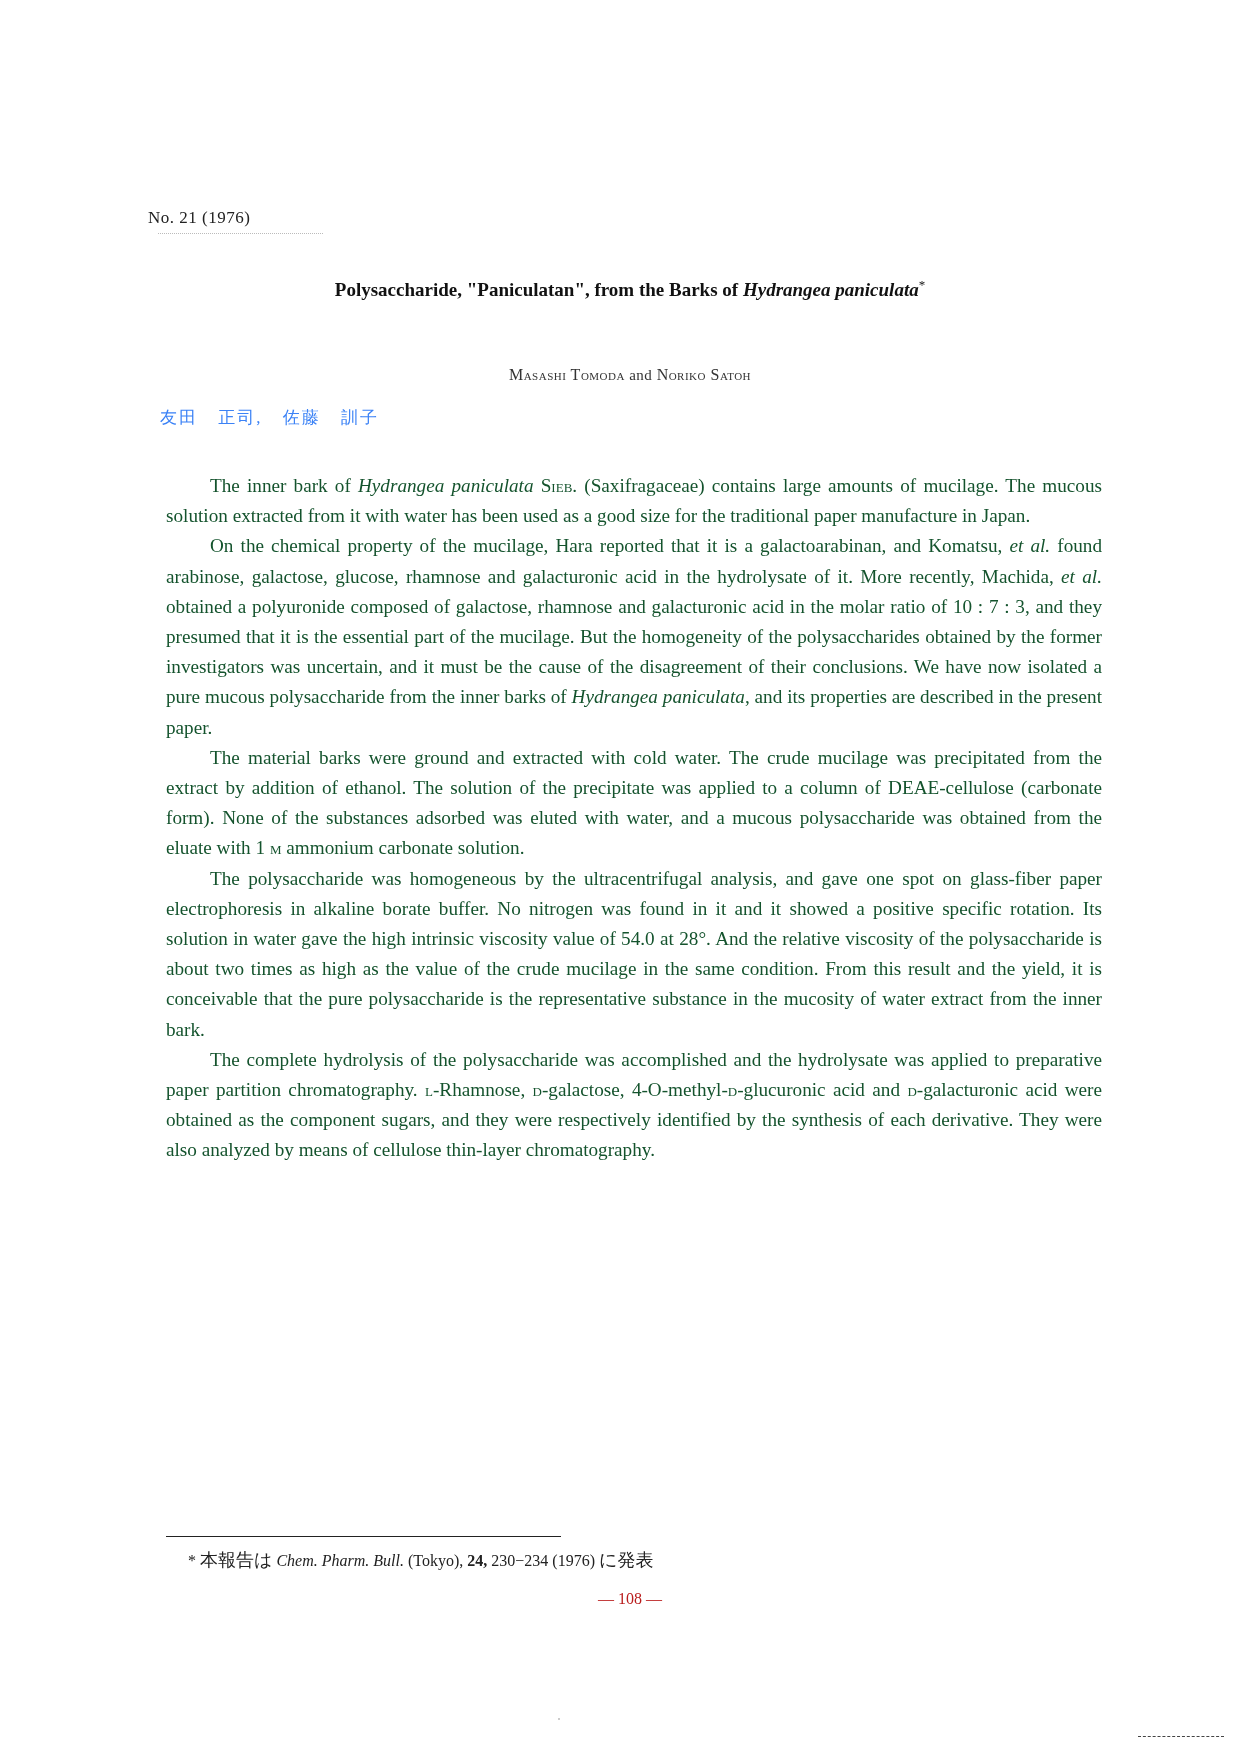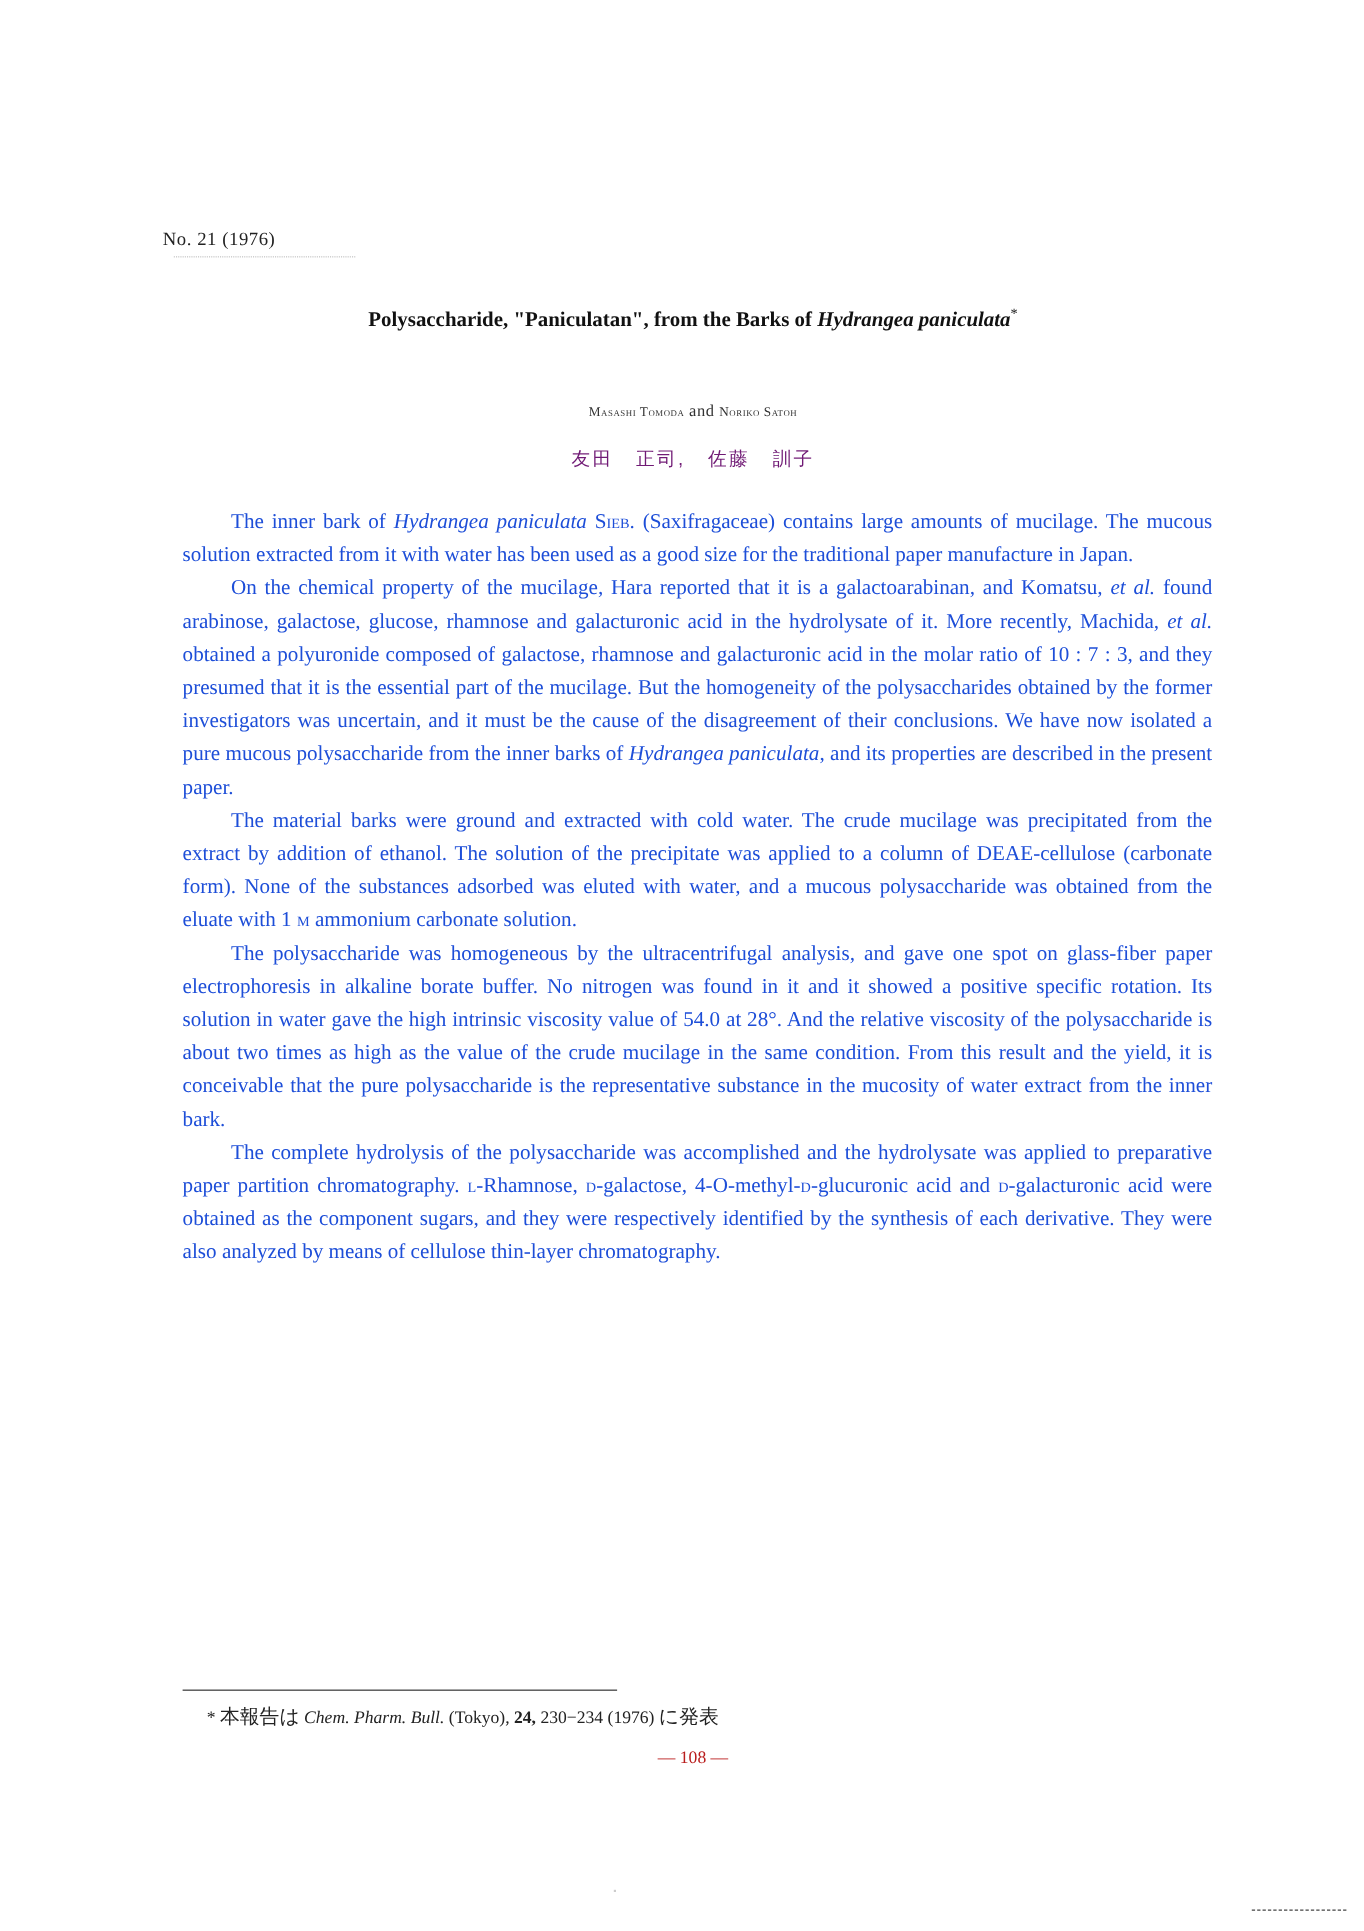--- a/index.html
+++ b/index.html
@@ -51,44 +51,44 @@
     .authors {
       position: absolute;
       left: 160px;
       top: 366px;
       width: 940px;
       text-align: center;
       font-size: 15px;
       letter-spacing: 0.5px;
       color: #333;
     }
-    .authors .sc { font-variant: small-caps; font-size: 12px; text-align: center; }
+    .authors .sc { font-variant: small-caps; font-size: 16px; text-align: center; }
 
     .authors-jp {
       position: absolute;
       left: 160px;
       top: 406px;
       width: 940px;
-      text-align: center;
-      font-family: Liberation Sans, sans-serif;
+      text-align: left;
+      font-family: Liberation Serif, serif;
       font-size: 17px;
       letter-spacing: 2px;
-      color: #701a75;
+      color: #3b82f6;
       word-spacing: 14px;
     }
 
     .body-text {
       position: absolute;
       left: 166px;
-      top: 460px;
+      top: 471px;
       width: 936px;
       font-size: 19.2px;
       line-height: 30.2px;
       text-align: justify;
-      color: #1d4ed8;
+      color: #14532d;
     }
     .body-text p {
       margin: 0;
       text-indent: 44px;
     }
     .body-text i { font-style: italic; }
     .body-text .sc { font-variant: small-caps; }
 
     .footnote-rule {
       position: absolute;

